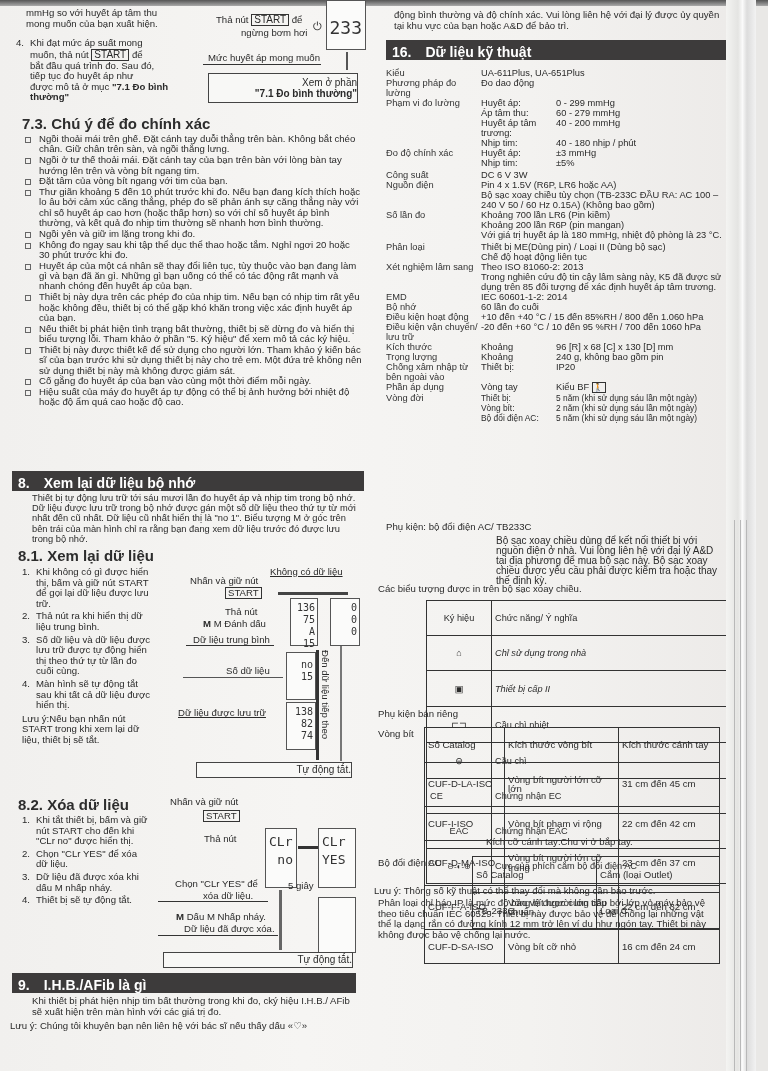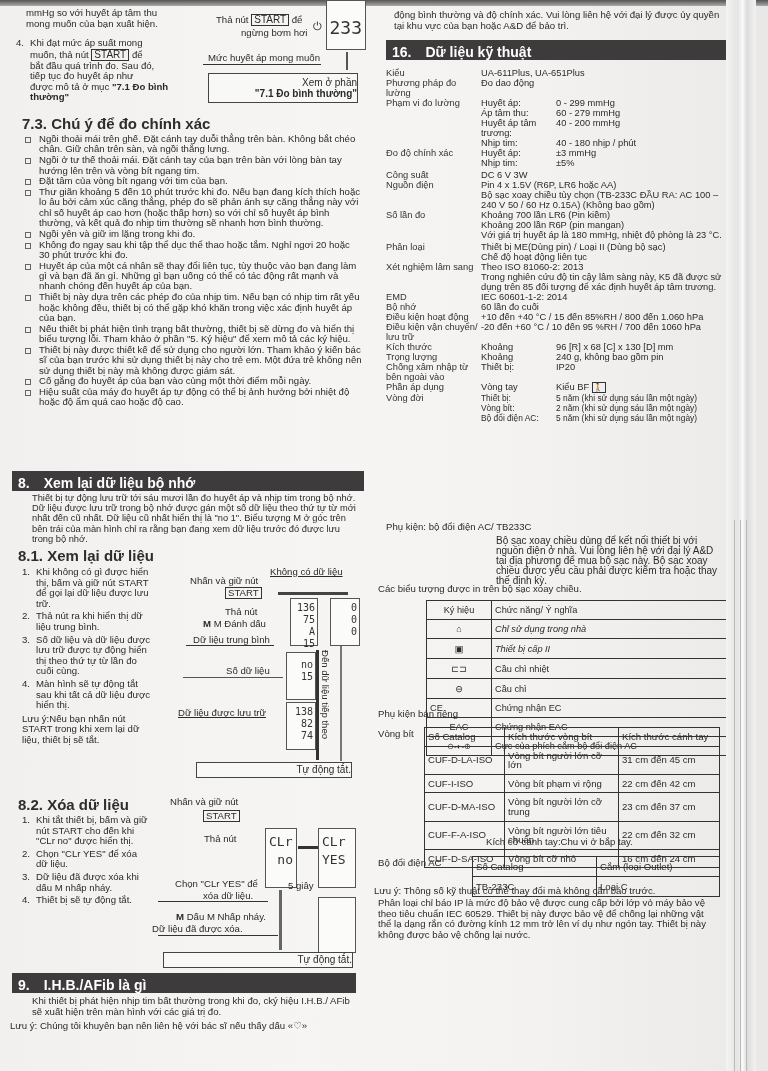--- a/index.html
+++ b/index.html
@@ -22,21 +22,21 @@
 .box{position:absolute;border:1px solid #444;background:#f8f8f6;text-align:right;font-size:10px}
 .lcd{position:absolute;border:1px solid #555;background:#fbfbfa;font-family:"DejaVu Sans Mono",monospace;color:#333;text-align:right}
 .arrow-v{position:absolute;width:2px;background:#555}
 .arrow-h{position:absolute;height:2px;background:#555}
 .lbl{position:absolute;font-size:9.6px;white-space:nowrap}
 .uline{position:absolute;height:1px;background:#333}
 .spec{display:grid;grid-template-columns:95px 1fr;font-size:9.3px;line-height:10px}
 .spec .k{color:#333}
 .sub{display:grid;grid-template-columns:75px 1fr}
 table{border-collapse:collapse;font-size:9.2px}
-td,th{border:1px solid #333;padding:4px 3px;font-weight:normal;text-align:left;vertical-align:middle}
+td,th{border:1px solid #333;padding:12px 3px;font-weight:normal;text-align:left;vertical-align:middle}
 </style>
 </head>
 <body>
 
 <div class="page">
   <div class="topband"></div>
 
   <div class="col-left">
 
     <div style="position:absolute;left:18px;top:8px;width:170px">
@@ -155,21 +155,21 @@
         <div>CLr</div>
           <div>YES</div>
       </div>
       <div class="arrow-h" style="left:290px;top:846px;width:20px;height:3px;background:#333"></div>
       <div class="lbl" style="left:167px;top:878px">Chọn "CLr YES" để</div>
       <div class="lbl" style="left:195px;top:890px">xóa dữ liệu.</div>
       <div class="uline" style="left:150px;top:901px;width:110px"></div>
       <div class="lbl" style="left:280px;top:880px">5 giây</div>
       <div class="lcd" style="left:310px;top:897px;width:38px;height:56px"></div>
       <div class="lbl" style="left:168px;top:911px"><b>M</b> <span>Dấu M Nhấp nháy.</span></div>
-      <div class="lbl" style="left:144px;top:923px">Dữ liệu đã được xóa.</div>
+      <div class="lbl" style="left:176px;top:923px">Dữ liệu đã được xóa.</div>
       <div class="uline" style="left:150px;top:935px;width:120px"></div>
       <div class="arrow-v" style="left:271px;top:890px;height:60px;width:3px;background:#666"></div>
       <div class="box" style="left:155px;top:952px;width:190px;height:16px;line-height:14px">Tự động tắt.</div>
     </div>
 
     <div class="sechead" style="position:absolute;left:4px;top:973px;width:344px">
       <span>9.</span><span>I.H.B./AFib là gì</span>
     </div>
     <div class="t" style="position:absolute;left:24px;top:996px;width:320px;font-size:9.6px">Khi thiết bị phát hiện nhịp tim bất thường trong khi đo, cký hiệu I.H.B./ AFib sẽ xuất hiện trên màn hình với các giá trị đo.</div>
     <div class="t" style="position:absolute;left:2px;top:1021px;width:350px;font-size:9.6px"><span>Lưu ý: Chúng tôi khuyên bạn nên liên hệ với bác sĩ nếu thấy dấu</span> <span>«♡»</span></div>

